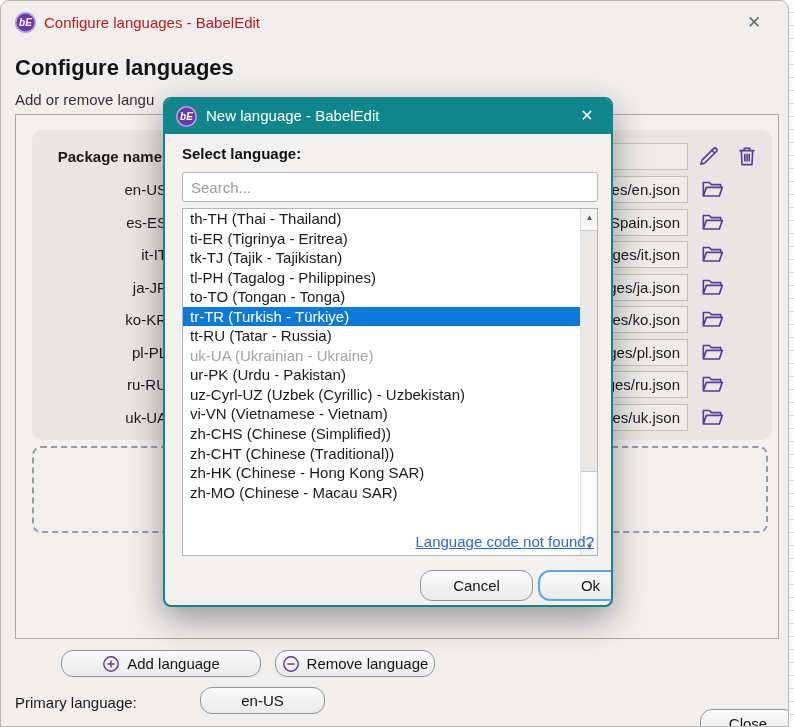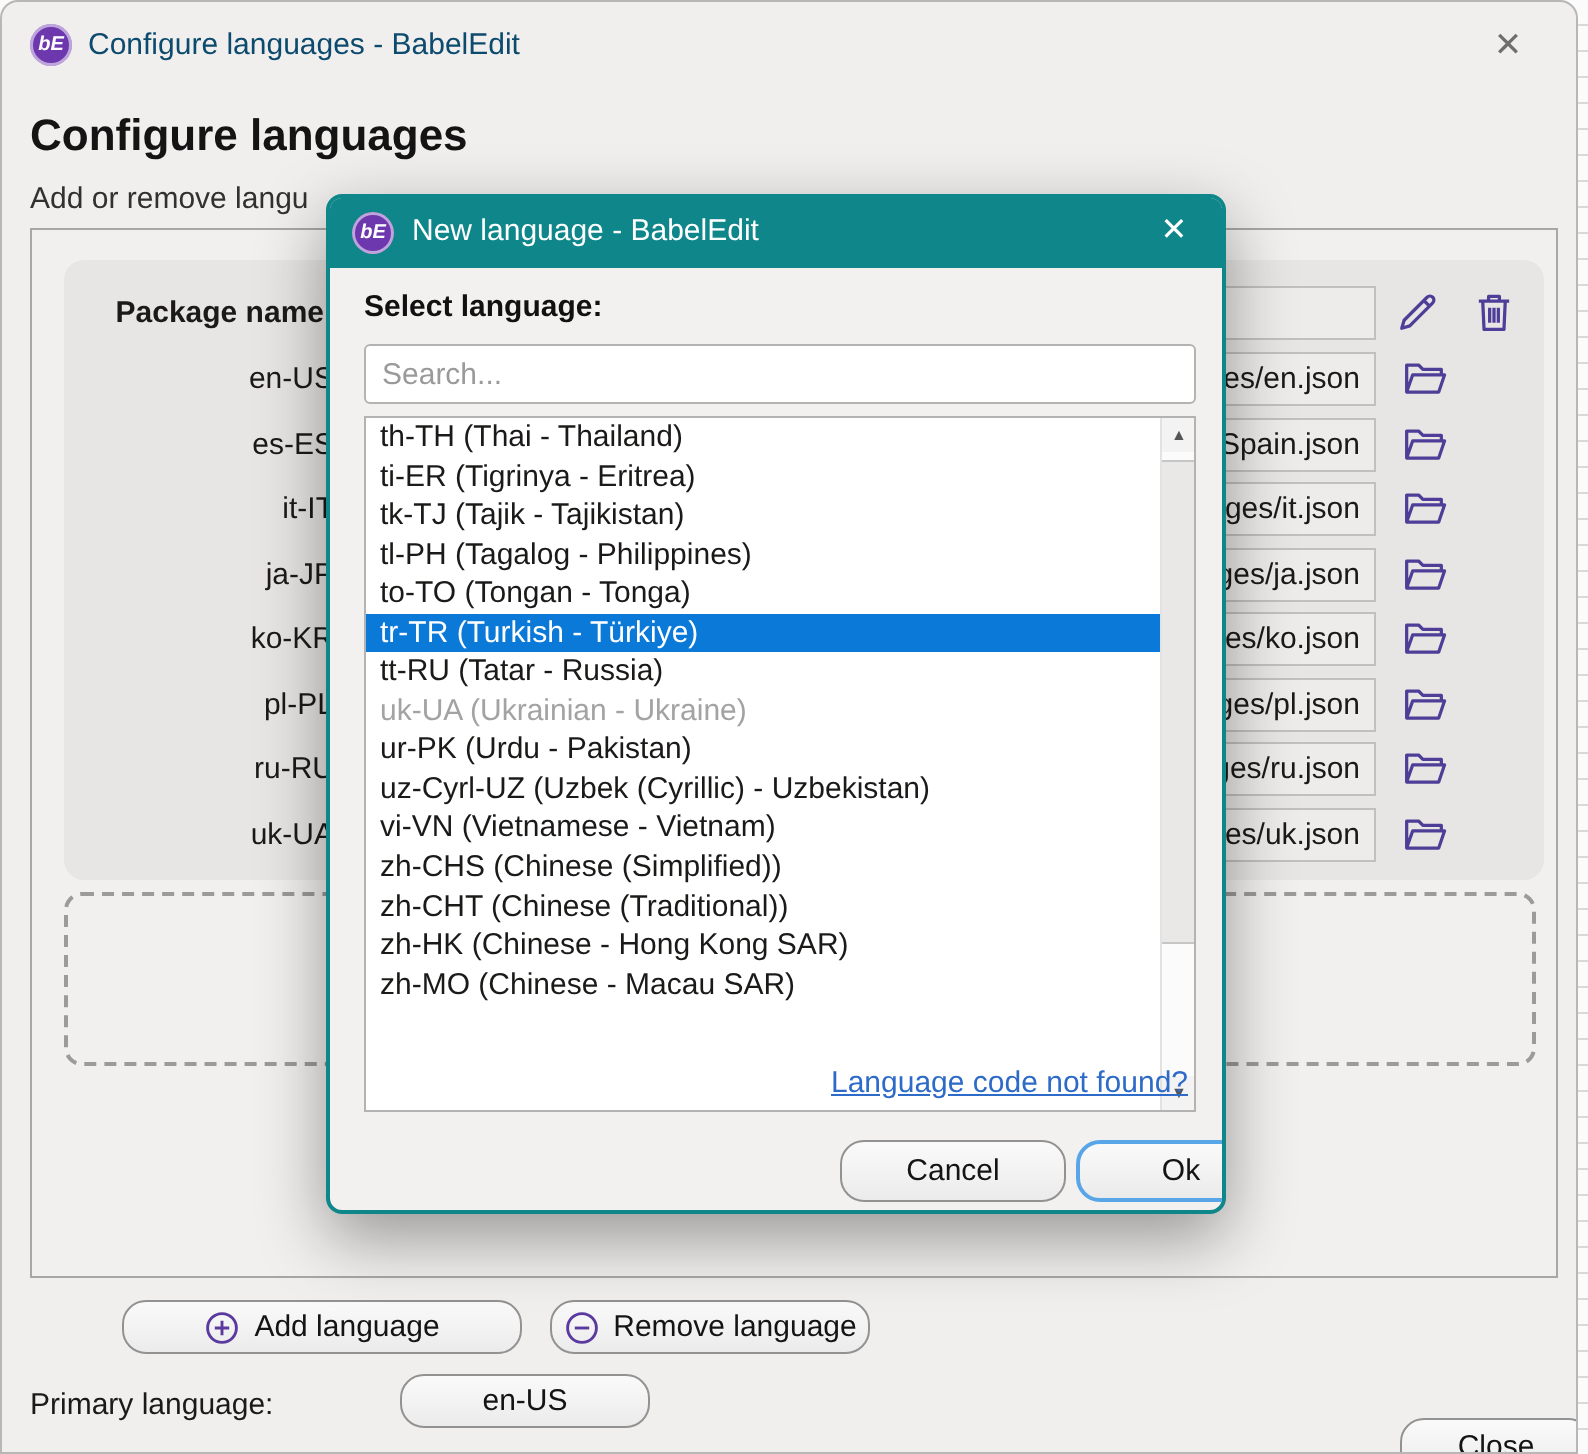--- a/index.html
+++ b/index.html
@@ -31,21 +31,21 @@
   .logo {
     position:absolute; width:21px; height:21px; border-radius:50%;
     background:#6d37ae; color:#ffffff;
     font-size:10px; font-weight:bold; font-style:italic;
     display:flex; align-items:center; justify-content:center;
     box-shadow:inset 0 0 0 1.5px rgba(255,255,255,0.55);
   }
   .titlebar .logo { left:14px; top:11px; }
   .titlebar .title {
     position:absolute; left:43px; top:13px;
-    font-size:15px; color:#0c4a6e;
+    font-size:15px; color:#b91c1c;
   }
   .win-close {
     position:absolute; right:24px; top:12px; width:20px; height:20px;
     color:#6e6e6e; font-size:17px; line-height:20px; text-align:center;
     cursor:default;
   }
   .heading {
     position:absolute; left:14px; top:54px;
     font-size:22px; font-weight:bold; color:#141414;
   }

